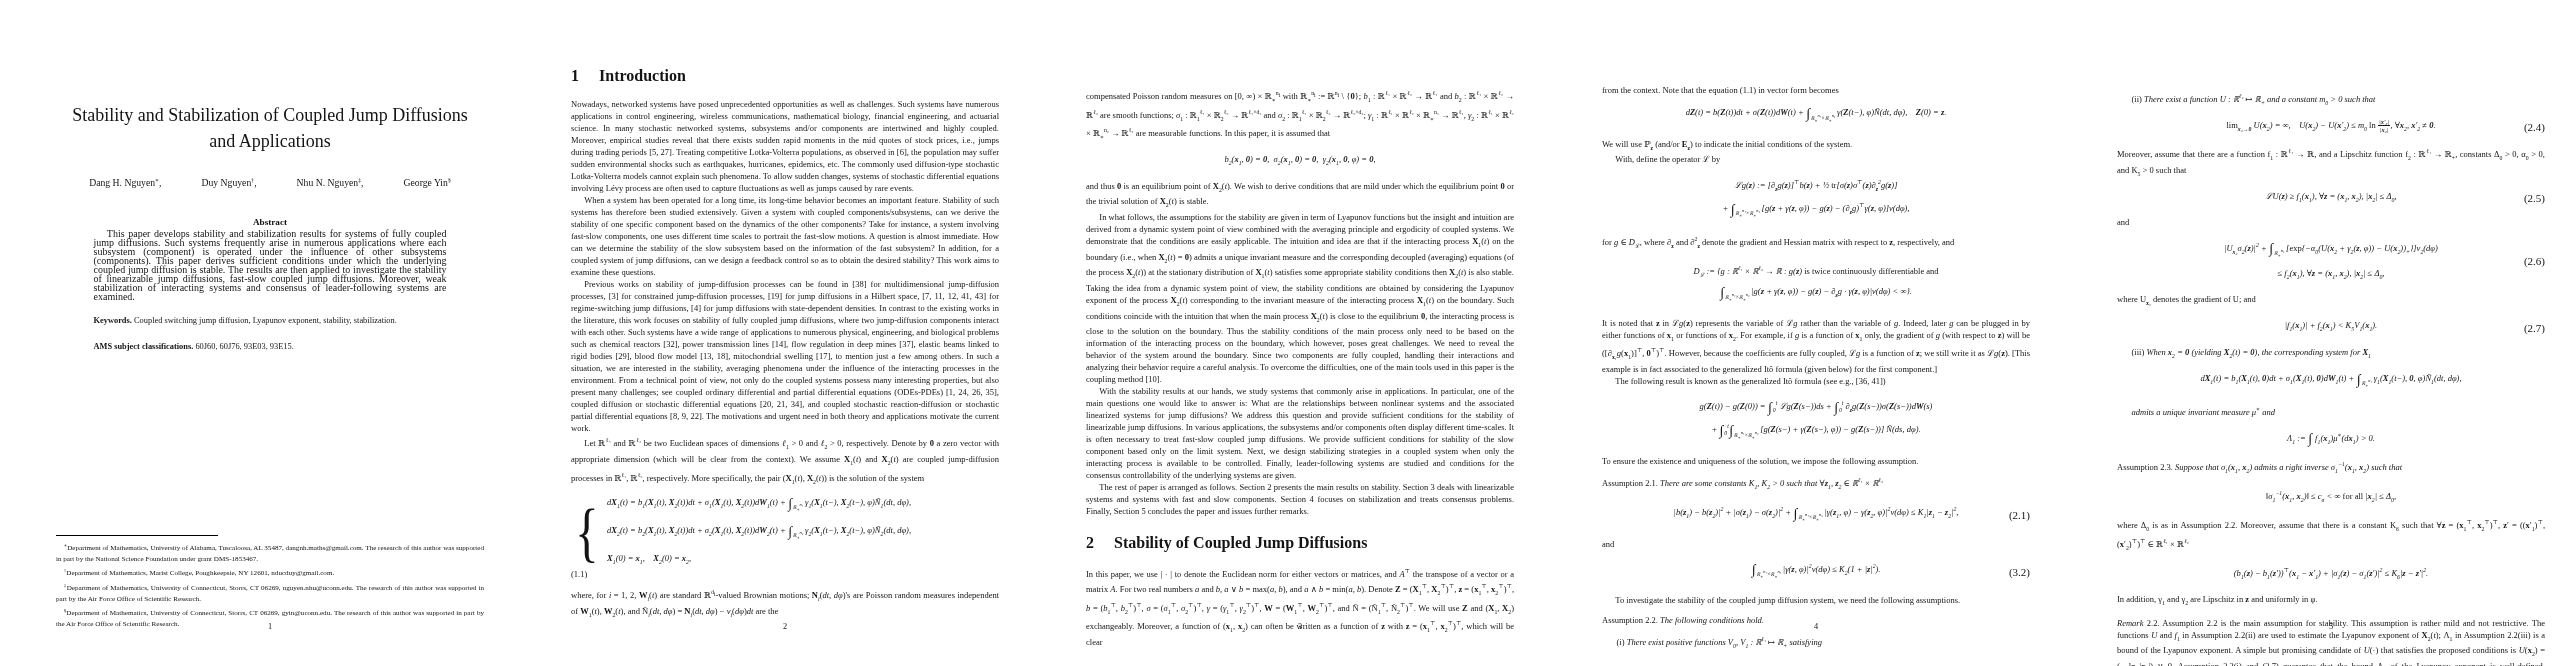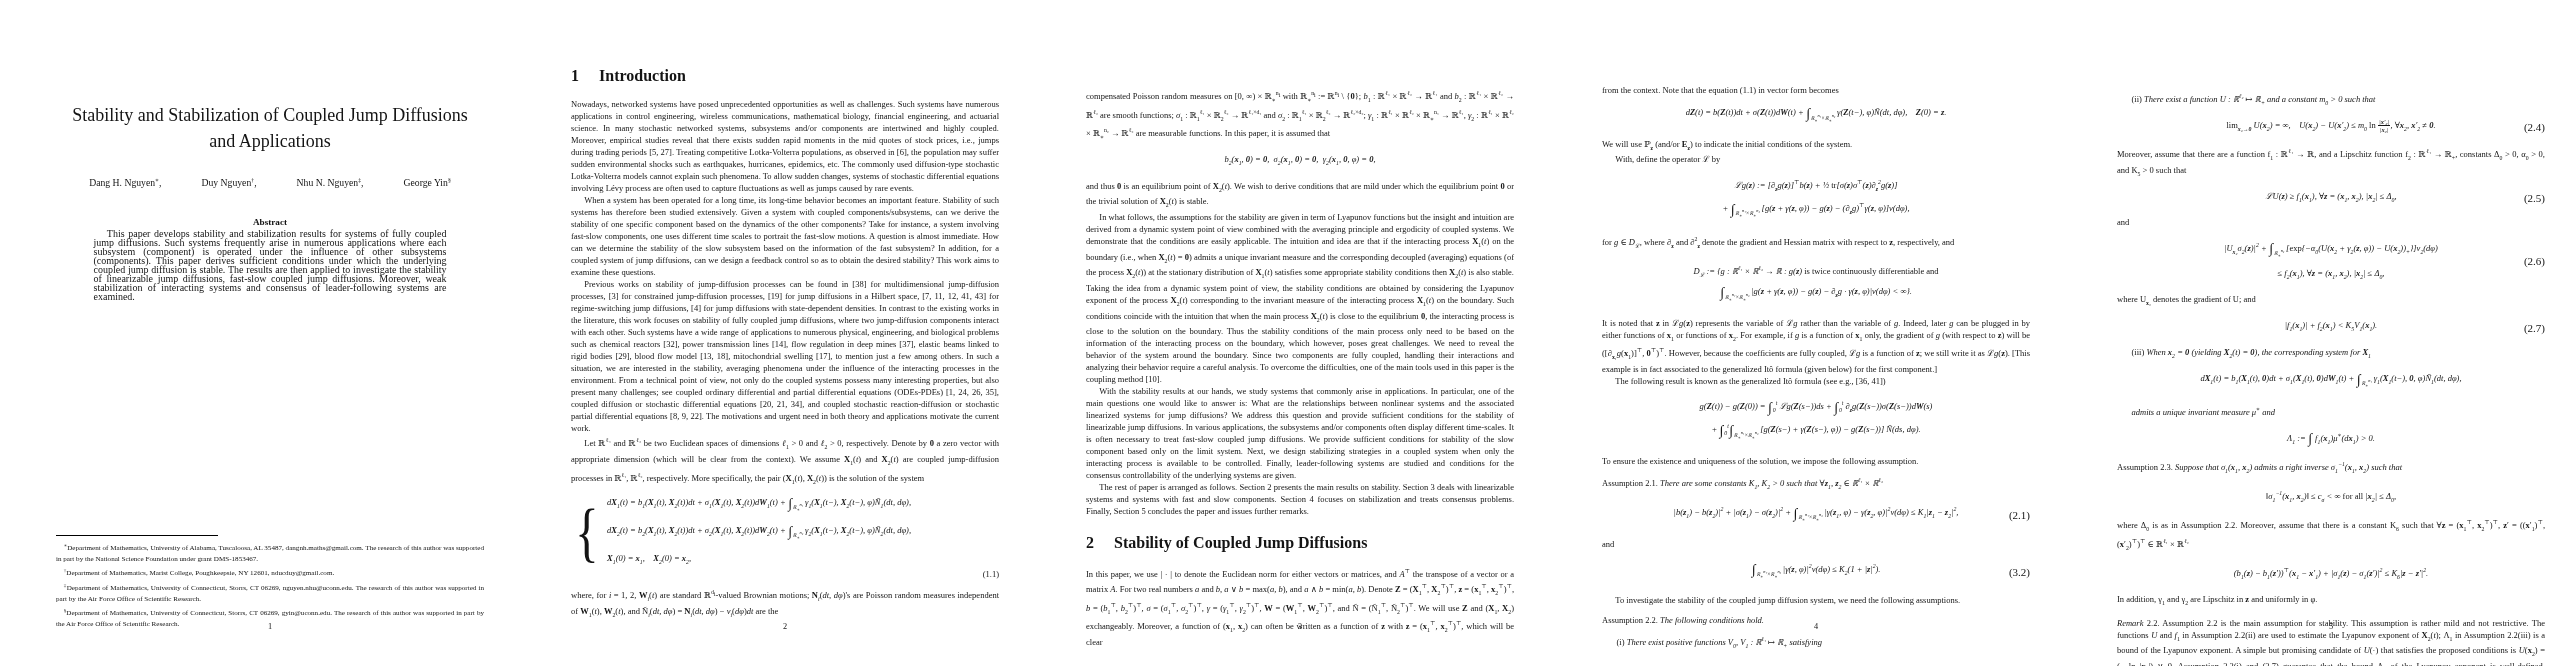--- a/index.html
+++ b/index.html
@@ -41,40 +41,44 @@
   .int{font-size:14px;font-style:normal;vertical-align:-2.8px;padding:0 0.6px;}
   .lim{font-size:5.3px;vertical-align:-4.4px;margin-right:1.7px;}
   .lim sub,.lim sup{font-size:4.4px;}
   sub,sup{font-size:5.8px;}
   .frac{display:inline-flex;flex-direction:column;vertical-align:middle;font-size:6.4px;line-height:7.2px;text-align:center;}
   .frac .top{border-bottom:0.6px solid #141414;padding:0 1.1px;}
   .sysblock{margin:9px 0 2.2px 0;}
   .sys{display:flex;align-items:center;gap:4.4px;text-align:left;font-size:8.5px;font-style:italic;}
   .brace{font-size:66px;font-weight:100;line-height:58px;font-style:normal;transform:scaleX(.75);}
   .syslines{display:flex;flex-direction:column;gap:7.2px;line-height:12.2px;}
-  .eqnline{text-align:right;font-size:8.5px;margin:1.1px 0 7.8px 0;}
+  .eqnline{text-align:left;font-size:8.5px;margin:1.1px 0 7.8px 0;}
   b{font-weight:bold;}
 </style>
 </head>
 <body>
 
 <div class="canvas">
   <div class="banner">arXiv:2108.08866v1  [math.PR]  19 Aug 2021</div>
 
   <div class="page page1">
     <div class="col">
       <div class="title">Stability and Stabilization of Coupled Jump Diffusions and Applications</div>
       <div class="authors">
           <span>Dang H. Nguyen<sup>∗</sup>,</span>
           <span>Duy Nguyen<sup>†</sup>,</span>
           <span>Nhu N. Nguyen<sup>‡</sup>,</span>
           <span>George Yin<sup>§</sup></span>
         </div>
       <div class="absh">Abstract</div>
       <p class="abs">This paper develops stability and stabilization results for systems of fully coupled jump diffusions. Such systems frequently arise in numerous applications where each subsystem (component) is operated under the influence of other subsystems (components). This paper derives sufficient conditions under which the underlying coupled jump diffusion is stable. The results are then applied to investigate the stability of linearizable jump diffusions, fast-slow coupled jump diffusions. Moreover, weak stabilization of interacting systems and consensus of leader-following systems are examined.</p>
+      <div class="kwwrap">
+        <p class="kw"><b>Keywords.</b> Coupled switching jump diffusion, Lyapunov exponent, stability, stabilization.</p>
+        <p class="kw"><b>AMS subject classifications.</b> 60J60, 60J76, 93E03, 93E15.</p>
+      </div>
       <div class="fnblock">
         <div class="fnrule"></div>
       <p class="fn"><sup>∗</sup>Department of Mathematics, University of Alabama, Tuscaloosa, AL 35487, dangnh.maths@gmail.com. The research of this author was supported in part by the National Science Foundation under grant DMS-1853467.</p>
           <p class="fn"><sup>†</sup>Department of Mathematics, Marist College, Poughkeepsie, NY 12601, nducduy@gmail.com.</p>
           <p class="fn"><sup>‡</sup>Department of Mathematics, University of Connecticut, Storrs, CT 06269, nguyen.nhu@uconn.edu. The research of this author was supported in part by the Air Force Office of Scientific Research.</p>
           <p class="fn"><sup>§</sup>Department of Mathematics, University of Connecticut, Storrs, CT 06269, gyin@uconn.edu. The research of this author was supported in part by the Air Force Office of Scientific Research.</p>
         </div>
     </div>
     <div class="pnum">1</div>
   </div>

